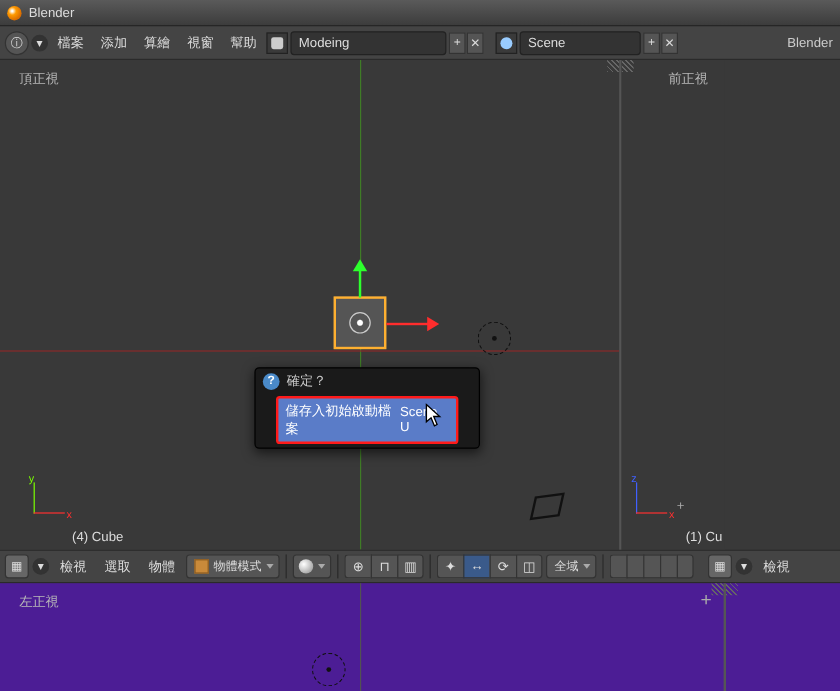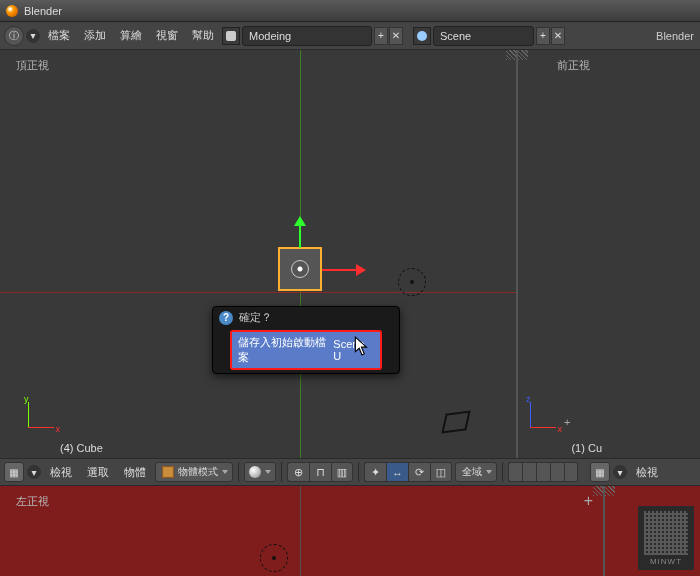--- a/index.html
+++ b/index.html
@@ -57,21 +57,21 @@
 .dropdown::after{content:"";position:absolute;right:4px;top:7px;border:3px solid transparent;border-top:4px solid #aaa}
 .cube-ico{width:12px;height:12px;background:#c98a3a;border:1px solid #8a5a20}
 .circle-ico{width:12px;height:12px;border-radius:50%;background:radial-gradient(circle at 35% 35%,#fff,#888)}
 .tb-icon{width:22px;height:20px;background:#555;border:1px solid #333;border-radius:3px;display:flex;align-items:center;justify-content:center;font-size:11px}
 .tb-icon.on{background:#3a5a8a}
 .tb-group{display:flex}
 .tb-group .tb-icon{border-radius:0;border-right:none}
 .tb-group .tb-icon:first-child{border-radius:3px 0 0 3px}
 .tb-group .tb-icon:last-child{border-radius:0 3px 3px 0;border-right:1px solid #333}
 .bottom-views{height:90px;display:flex}
-.bv{position:relative;background:#7f1d1d}
+.bv{position:relative;background:#4c1d95}
 .bv-left{width:605px;border-right:2px solid #555}
 .bv-right{width:95px}
 .qr{position:absolute;right:6px;bottom:6px;width:56px;height:64px;background:#2a2a2a;display:flex;flex-direction:column;align-items:center;justify-content:center}
 .qr-grid{width:44px;height:44px;background:repeating-linear-gradient(0deg,#888 0 2px,transparent 2px 4px),repeating-linear-gradient(90deg,#888 0 2px,transparent 2px 4px);opacity:.5}
 .qr-txt{font-size:8px;color:#888;letter-spacing:1px;margin-top:2px}
 .gv{position:absolute;left:300px;top:0;width:1px;height:100%;background:#525252}
 .plus-close{display:flex;gap:1px}
 .plus-close span{width:14px;height:18px;background:#555;border:1px solid #333;display:flex;align-items:center;justify-content:center;font-size:10px}
 </style>
 </head>
@@ -217,18 +217,14 @@
     <div class="corner tr"></div>
     <div class="gv"></div>
     <div class="vp-label tl">左正視</div>
     <div class="dash-circ" style="left:260px;top:58px">
         <div class="dot"></div>
       </div>
     <div style="position:absolute;right:10px;top:6px;color:#aaa">+</div>
   </div>
   <div class="bv bv-right">
     <div class="corner tl"></div>
-    <div class="qr">
-      <div class="qr-grid"></div>
-      <div class="qr-txt">MINWT</div>
-    </div>
   </div>
 </div>
 
 </body></html>

